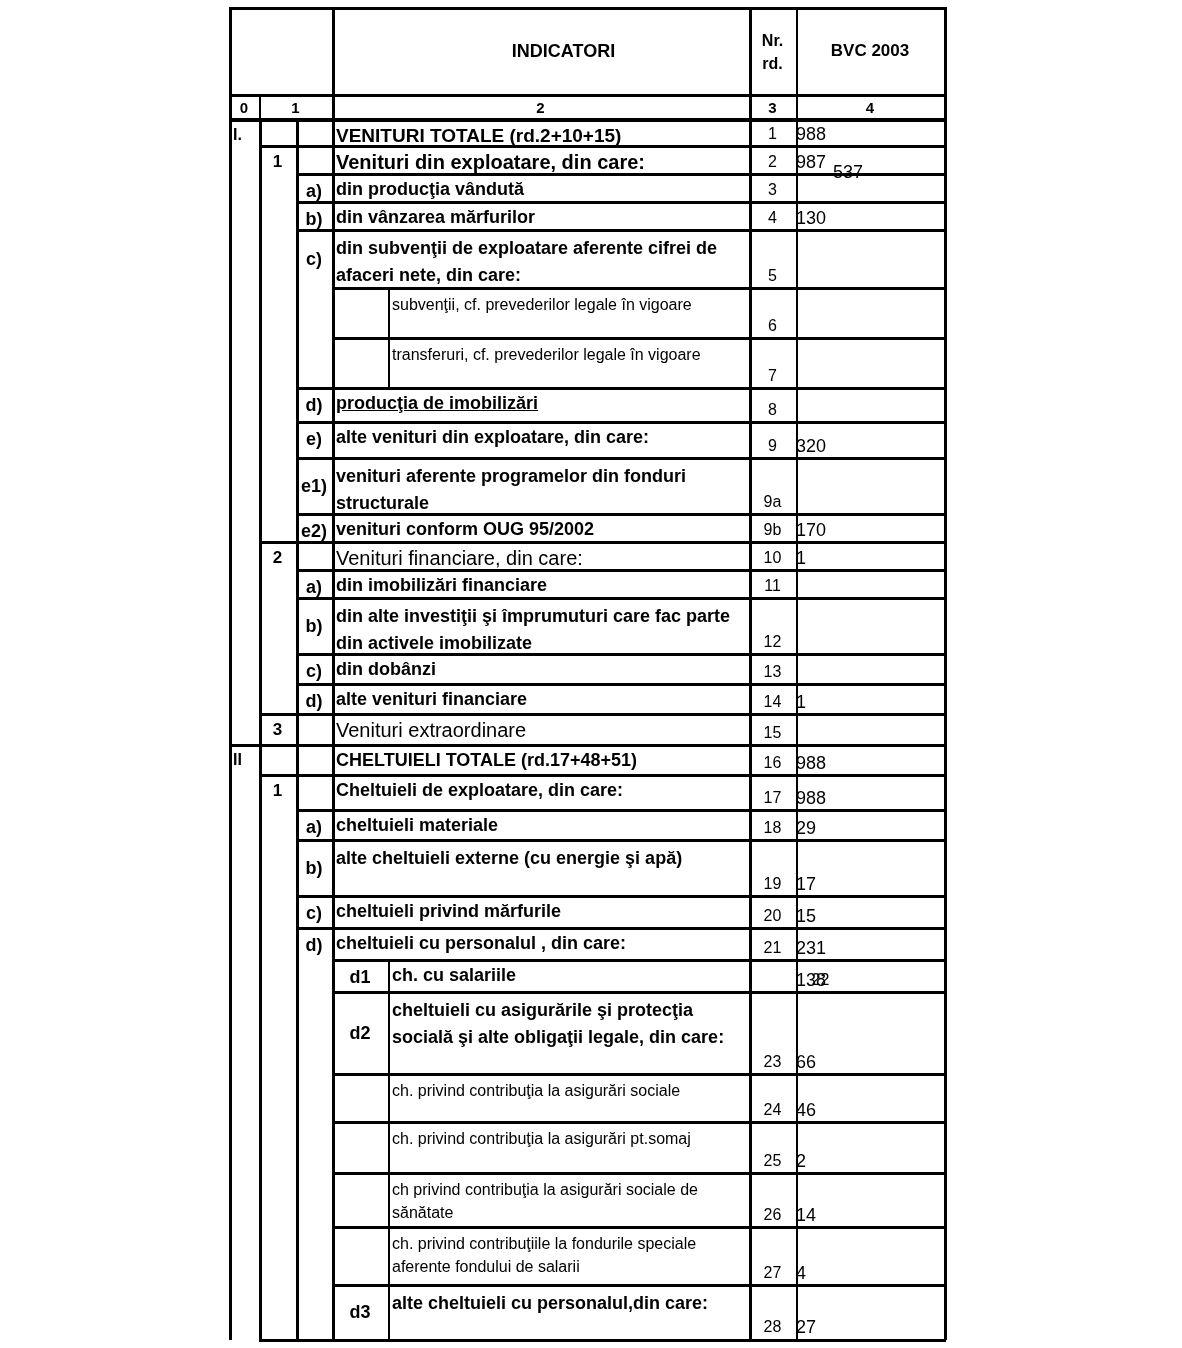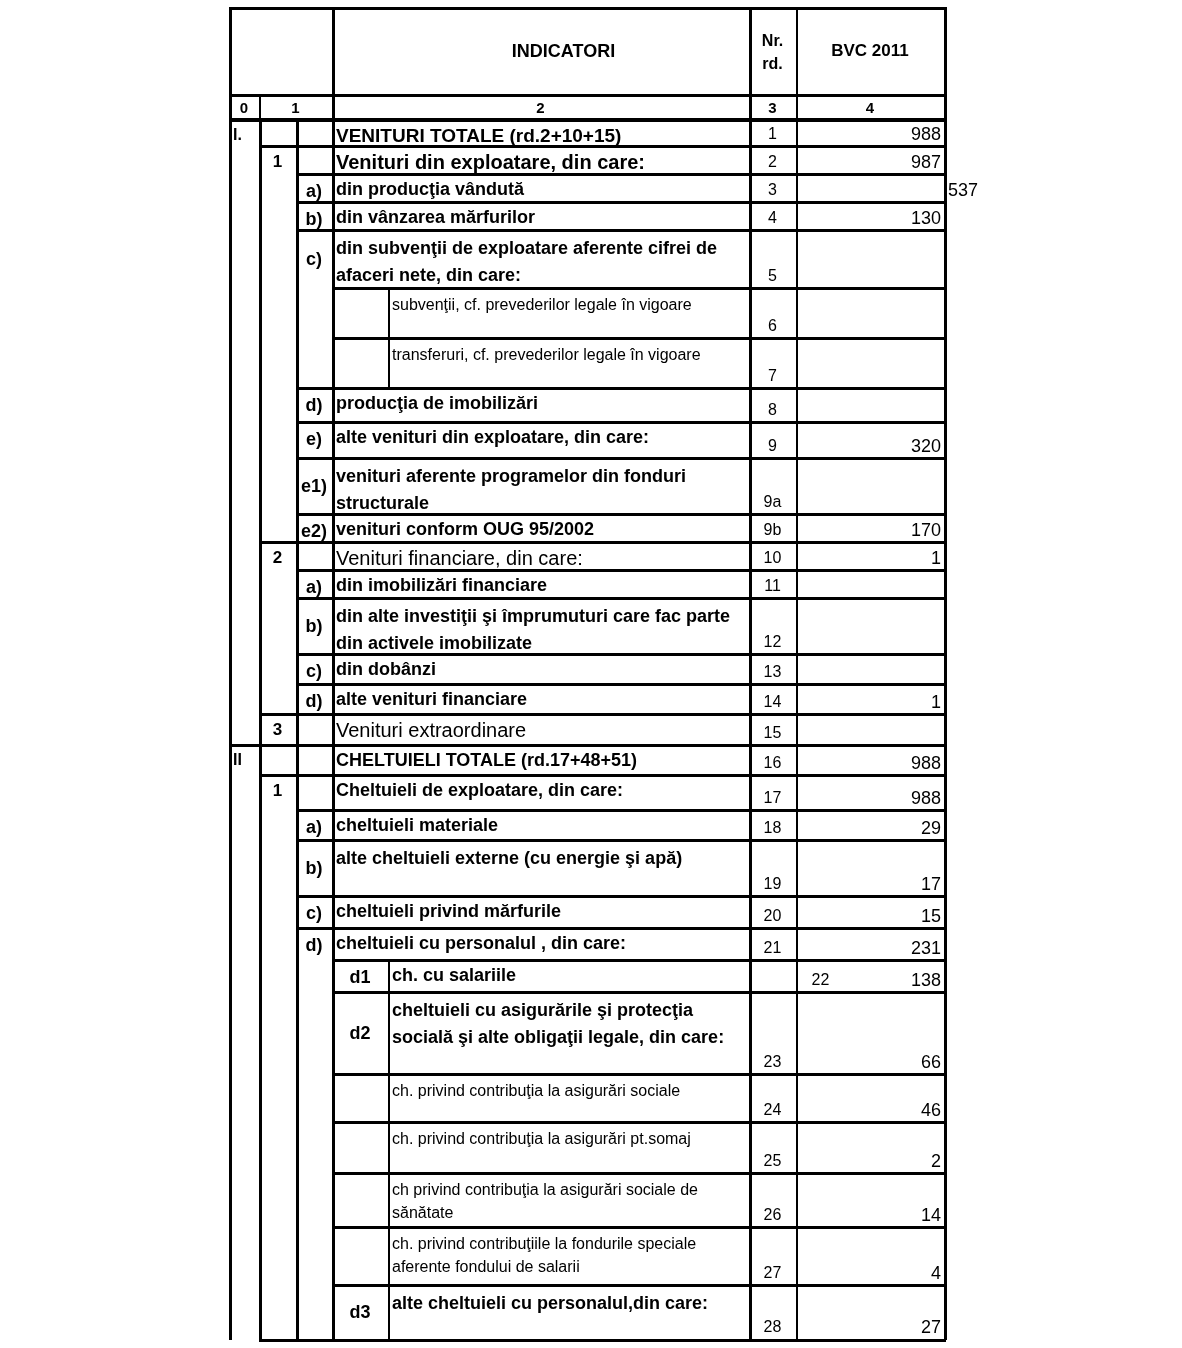--- a/index.html
+++ b/index.html
@@ -2,40 +2,40 @@
 <html><head>
 <meta charset="utf-8">
 <style>
   html, body { margin:0; padding:0; background:#ffffff; }
   body { width:1182px; height:1348px; position:relative; overflow:hidden;
          font-family:"Liberation Sans", sans-serif; color:#000; }
   .ln { position:absolute; background:#000; }
   .t { position:absolute; white-space:nowrap; line-height:1; }
   .b { font-weight:bold; }
   .c { text-align:center; }
-  .r { text-align:right; }
+  .r { text-align:left; }
   .wrap { white-space:normal; }
 </style>
 </head>
 <body>
 
 <div id="table">
     <div class="ln" style="left: 229px; top: 7px; width: 717px; height: 3px;"></div>
     <div class="ln" style="left: 229px; top: 94px; width: 717px; height: 3px;"></div>
     <div class="ln" style="left: 229px; top: 118px; width: 717px; height: 3px;"></div>
     <div class="ln" style="left: 229px; top: 7px; width: 3px; height: 1333px;"></div>
     <div class="ln" style="left: 332px; top: 7px; width: 3px; height: 111px;"></div>
     <div class="ln" style="left: 749px; top: 7px; width: 3px; height: 1333px;"></div>
     <div class="ln" style="left: 796px; top: 7px; width: 2px; height: 1333px;"></div>
     <div class="ln" style="left: 944px; top: 7px; width: 3px; height: 1333px;"></div>
     <div class="ln" style="left: 259px; top: 96px; width: 2px; height: 22px;"></div>
     <div class="t b c" style="left: 332px; top: 42px; width: 463px; font-size: 18px;">INDICATORI</div>
     <div class="t b c" style="left: 749px; top: 33px; width: 47px; font-size: 16px;">Nr.</div>
     <div class="t b c" style="left: 749px; top: 56px; width: 47px; font-size: 16px;">rd.</div>
-    <div class="t b c" style="left: 796px; top: 42px; width: 148px; font-size: 17px;">BVC 2011</div>
+    <div class="t b c" style="left: 796px; top: 42px; width: 148px; font-size: 17px;">BVC 2003</div>
     <div class="t b c" style="left: 229px; top: 100px; width: 30px; font-size: 15px;">0</div>
     <div class="t b c" style="left: 259px; top: 100px; width: 73px; font-size: 15px;">1</div>
     <div class="t b c" style="left: 332px; top: 100px; width: 417px; font-size: 15px;">2</div>
     <div class="t b c" style="left: 749px; top: 100px; width: 47px; font-size: 15px;">3</div>
     <div class="t b c" style="left: 796px; top: 100px; width: 148px; font-size: 15px;">4</div>
     <div class="ln" style="left: 229px; top: 119px; width: 717px; height: 3px;"></div>
     <div class="ln" style="left: 259px; top: 121px; width: 3px; height: 26px;"></div>
     <div class="ln" style="left: 296px; top: 121px; width: 3px; height: 26px;"></div>
     <div class="ln" style="left: 332px; top: 121px; width: 3px; height: 26px;"></div>
     <div class="t b" style="left: 233px; top: 127px; width: 26px; font-size: 16px;">I.</div>
@@ -50,21 +50,21 @@
     <div class="t b" style="left: 336px; top: 152px; width: 411px; font-size: 20px;">Venituri din exploatare, din care:</div>
     <div class="t c" style="left: 749px; top: 154px; width: 47px; font-size: 16px;">2</div>
     <div class="t r" style="left: 796px; top: 153px; width: 145px; font-size: 18px;">987</div>
     <div class="ln" style="left: 296px; top: 173px; width: 650px; height: 3px;"></div>
     <div class="ln" style="left: 259px; top: 175px; width: 3px; height: 28px;"></div>
     <div class="ln" style="left: 296px; top: 175px; width: 3px; height: 28px;"></div>
     <div class="ln" style="left: 332px; top: 175px; width: 3px; height: 28px;"></div>
     <div class="t b c" style="left: 296px; top: 182px; width: 36px; font-size: 18px;">a)</div>
     <div class="t b" style="left: 336px; top: 180px; width: 411px; font-size: 18px;">din producţia vândută</div>
     <div class="t c" style="left: 749px; top: 182px; width: 47px; font-size: 16px;">3</div>
-    <div class="t r" style="left: 796px; top: 181px; width: 145px; font-size: 18px; padding-left: 37px;">537</div>
+    <div class="t r" style="left: 796px; top: 163px; width: 145px; font-size: 18px; padding-left: 37px;">537</div>
     <div class="ln" style="left: 296px; top: 201px; width: 650px; height: 3px;"></div>
     <div class="ln" style="left: 259px; top: 203px; width: 3px; height: 28px;"></div>
     <div class="ln" style="left: 296px; top: 203px; width: 3px; height: 28px;"></div>
     <div class="ln" style="left: 332px; top: 203px; width: 3px; height: 28px;"></div>
     <div class="t b c" style="left: 296px; top: 210px; width: 36px; font-size: 18px;">b)</div>
     <div class="t b" style="left: 336px; top: 208px; width: 411px; font-size: 18px;">din vânzarea mărfurilor</div>
     <div class="t c" style="left: 749px; top: 210px; width: 47px; font-size: 16px;">4</div>
     <div class="t r" style="left: 796px; top: 209px; width: 145px; font-size: 18px;">130</div>
     <div class="ln" style="left: 296px; top: 229px; width: 650px; height: 3px;"></div>
     <div class="ln" style="left: 259px; top: 231px; width: 3px; height: 58px;"></div>
@@ -85,21 +85,21 @@
     <div class="ln" style="left: 296px; top: 339px; width: 3px; height: 50px;"></div>
     <div class="ln" style="left: 332px; top: 339px; width: 3px; height: 50px;"></div>
     <div class="ln" style="left: 388px; top: 339px; width: 2px; height: 50px;"></div>
     <div class="t  wrap" style="left: 392px; top: 343px; width: 355px; font-size: 16px; line-height: 23px;">transferuri, cf.  prevederilor   legale  în vigoare</div>
     <div class="t c" style="left: 749px; top: 368px; width: 47px; font-size: 16px;">7</div>
     <div class="ln" style="left: 296px; top: 387px; width: 650px; height: 3px;"></div>
     <div class="ln" style="left: 259px; top: 389px; width: 3px; height: 34px;"></div>
     <div class="ln" style="left: 296px; top: 389px; width: 3px; height: 34px;"></div>
     <div class="ln" style="left: 332px; top: 389px; width: 3px; height: 34px;"></div>
     <div class="t b c" style="left: 296px; top: 396px; width: 36px; font-size: 18px;">d)</div>
-    <div class="t b" style="left: 336px; top: 394px; width: 411px; font-size: 18px;"> producţia de imobilizări</div>
+    <div class="t b" style="left: 336px; top: 394px; width: 411px; font-size: 18px; text-decoration: underline;"> producţia de imobilizări</div>
     <div class="t c" style="left: 749px; top: 402px; width: 47px; font-size: 16px;">8</div>
     <div class="ln" style="left: 296px; top: 421px; width: 650px; height: 3px;"></div>
     <div class="ln" style="left: 259px; top: 423px; width: 3px; height: 36px;"></div>
     <div class="ln" style="left: 296px; top: 423px; width: 3px; height: 36px;"></div>
     <div class="ln" style="left: 332px; top: 423px; width: 3px; height: 36px;"></div>
     <div class="t b c" style="left: 296px; top: 430px; width: 36px; font-size: 18px;">e)</div>
     <div class="t b" style="left: 336px; top: 428px; width: 411px; font-size: 18px;"> alte venituri din exploatare, din care:</div>
     <div class="t c" style="left: 749px; top: 438px; width: 47px; font-size: 16px;">9</div>
     <div class="t r" style="left: 796px; top: 437px; width: 145px; font-size: 18px;">320</div>
     <div class="ln" style="left: 296px; top: 457px; width: 650px; height: 3px;"></div>

